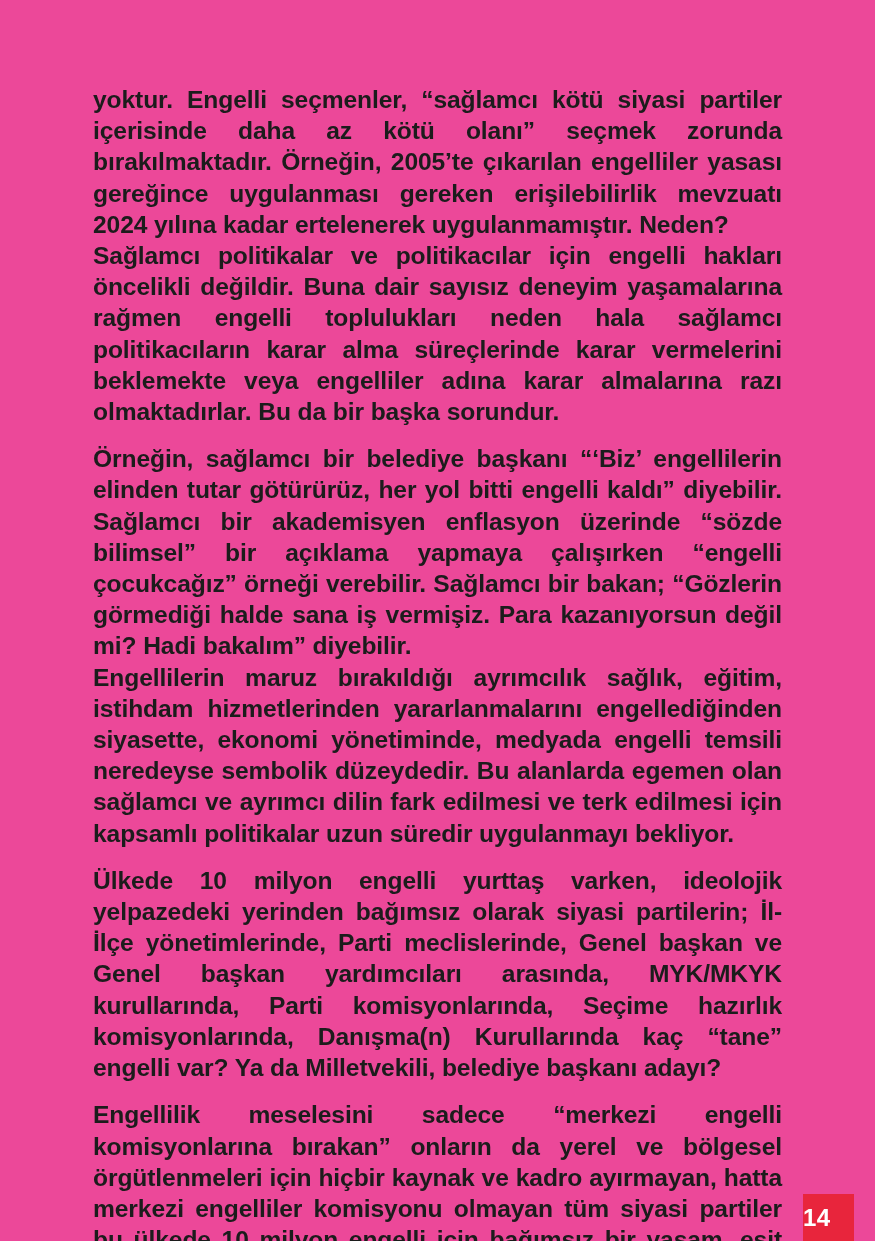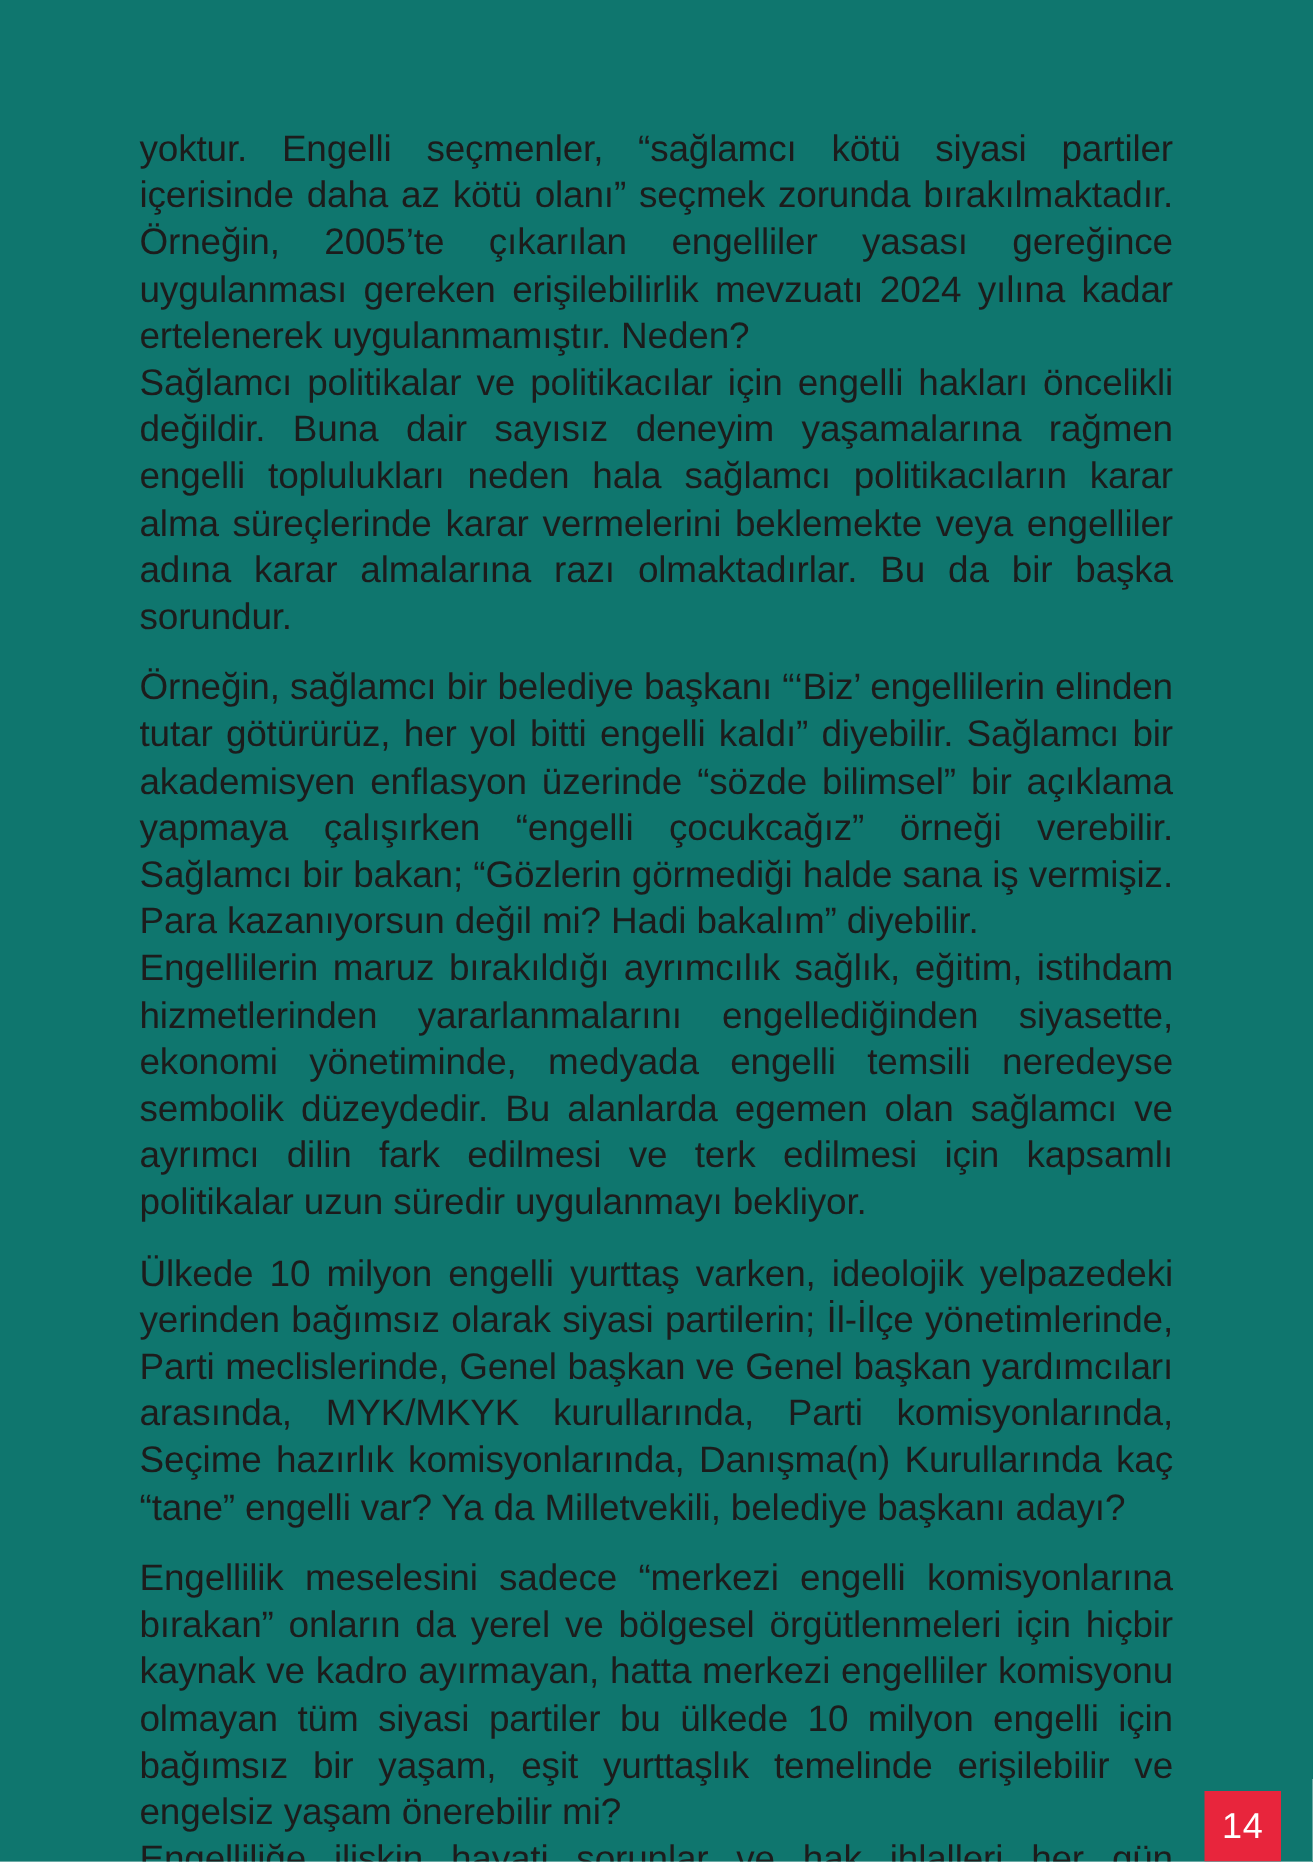--- a/index.html
+++ b/index.html
@@ -58,34 +58,33 @@
 
   .page-number-badge {
     position: absolute;
     left: 803px;
     top: 1194px;
     width: 51px;
     height: 47px;
     background: #e8253c;
     display: flex;
     align-items: center;
-    justify-content: center;
   }
   .page-number-badge .num {
     color: #ffffff;
     font-size: 24px;
     font-family: "Liberation Sans", sans-serif;
     line-height: 1;
     letter-spacing: 0.5px;
   }
 </style>
 </head>
 <body style="background: rgb(255, 255, 255);">
 
-<div class="page" style="background: #0f766e;">
+<div class="page" style="background: #ec4899; font-weight: bold;">
 
   <div class="text-column">
       <div class="block">
         <p class="para" style="color: rgb(28, 28, 28);">yoktur. Engelli seçmenler, “sağlamcı kötü siyasi partiler içerisinde daha az kötü olanı” seçmek zorunda bırakılmaktadır. Örneğin, 2005’te çıkarılan engelliler yasası gereğince uygulanması gereken erişilebilirlik mevzuatı 2024 yılına kadar ertelenerek uygulanmamıştır. Neden?</p>
         <p class="para" style="color: rgb(28, 28, 28);">Sağlamcı politikalar ve politikacılar için engelli hakları öncelikli değildir. Buna dair sayısız deneyim yaşamalarına rağmen engelli toplulukları neden hala sağlamcı politikacıların karar alma süreçlerinde karar vermelerini beklemekte veya engelliler adına karar almalarına razı olmaktadırlar. Bu da bir başka sorundur.</p>
       </div>
       <div class="block">
         <p class="para" style="color: rgb(28, 28, 28);">Örneğin, sağlamcı bir belediye başkanı “‘Biz’ engellilerin elinden tutar götürürüz, her yol bitti engelli kaldı” diyebilir. Sağlamcı bir akademisyen enflasyon üzerinde “sözde bilimsel” bir açıklama yapmaya çalışırken “engelli çocukcağız” örneği verebilir. Sağlamcı bir bakan; “Gözlerin görmediği halde sana iş vermişiz. Para kazanıyorsun değil mi? Hadi bakalım” diyebilir.</p>
         <p class="para" style="color: rgb(28, 28, 28);">Engellilerin maruz bırakıldığı ayrımcılık sağlık, eğitim, istihdam hizmetlerinden yararlanmalarını engellediğinden siyasette, ekonomi yönetiminde, medyada engelli temsili neredeyse sembolik düzeydedir. Bu alanlarda egemen olan sağlamcı ve ayrımcı dilin fark edilmesi ve terk edilmesi için kapsamlı politikalar uzun süredir uygulanmayı bekliyor.</p>
       </div>

